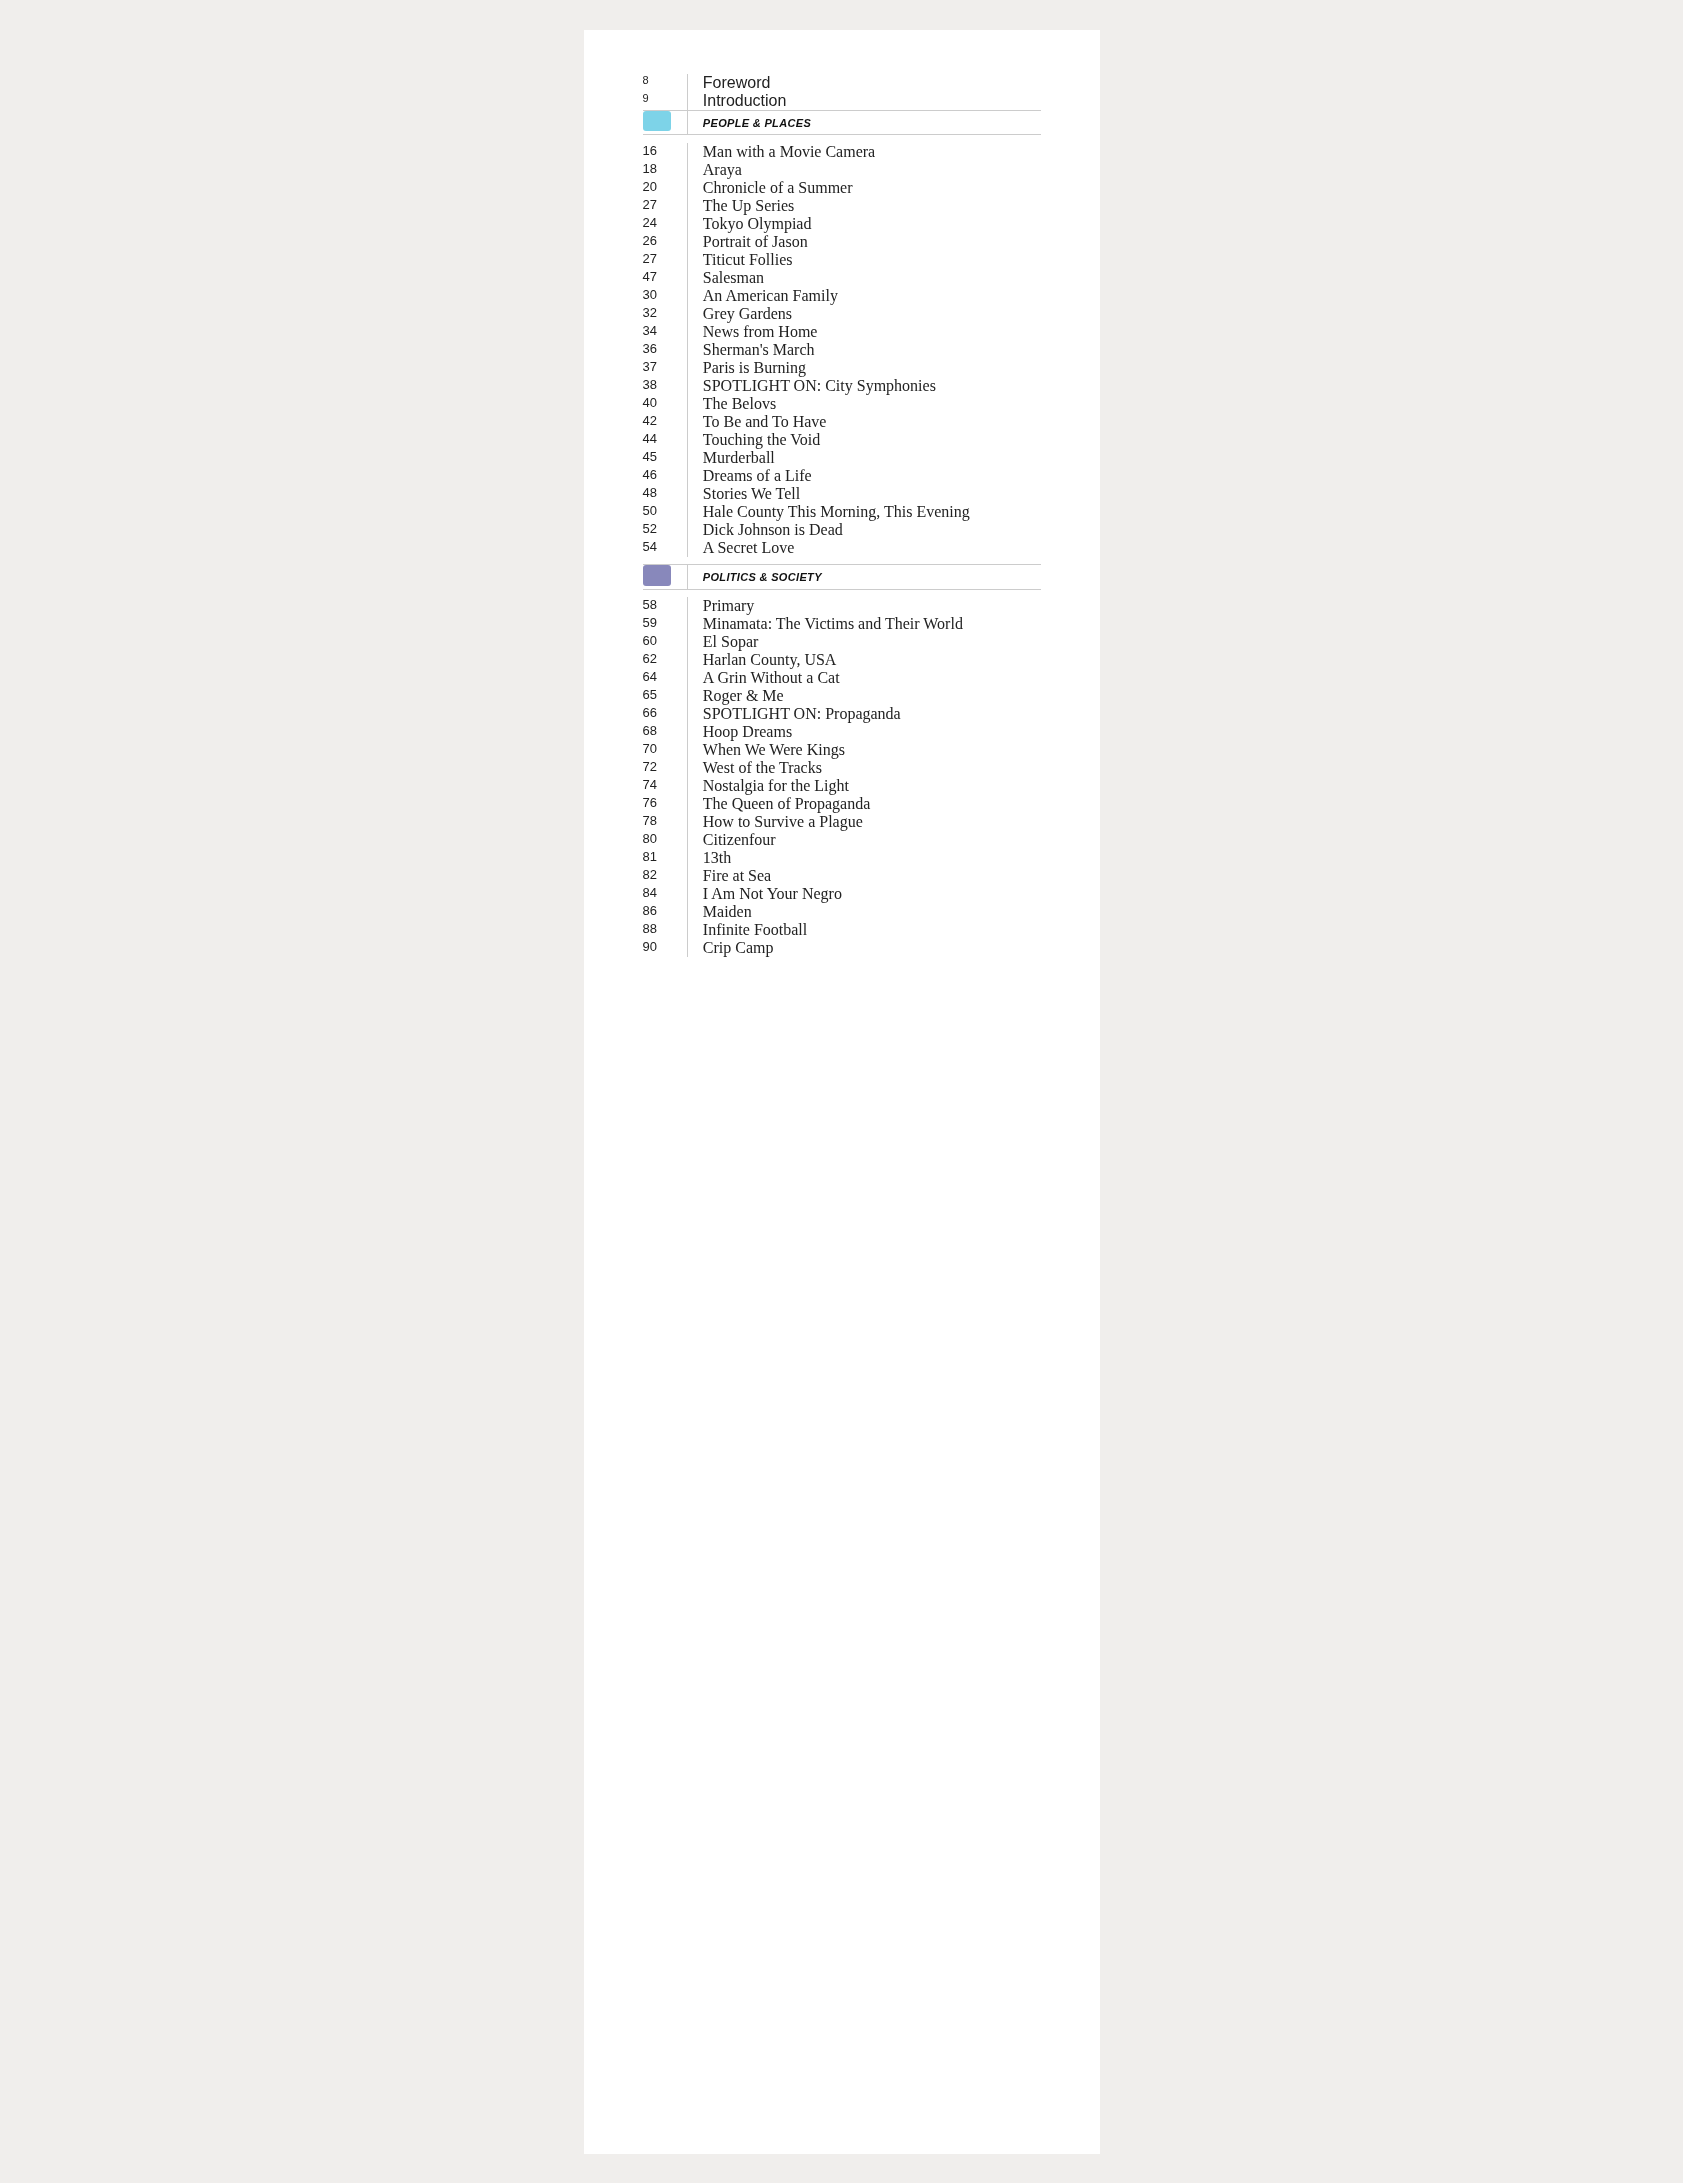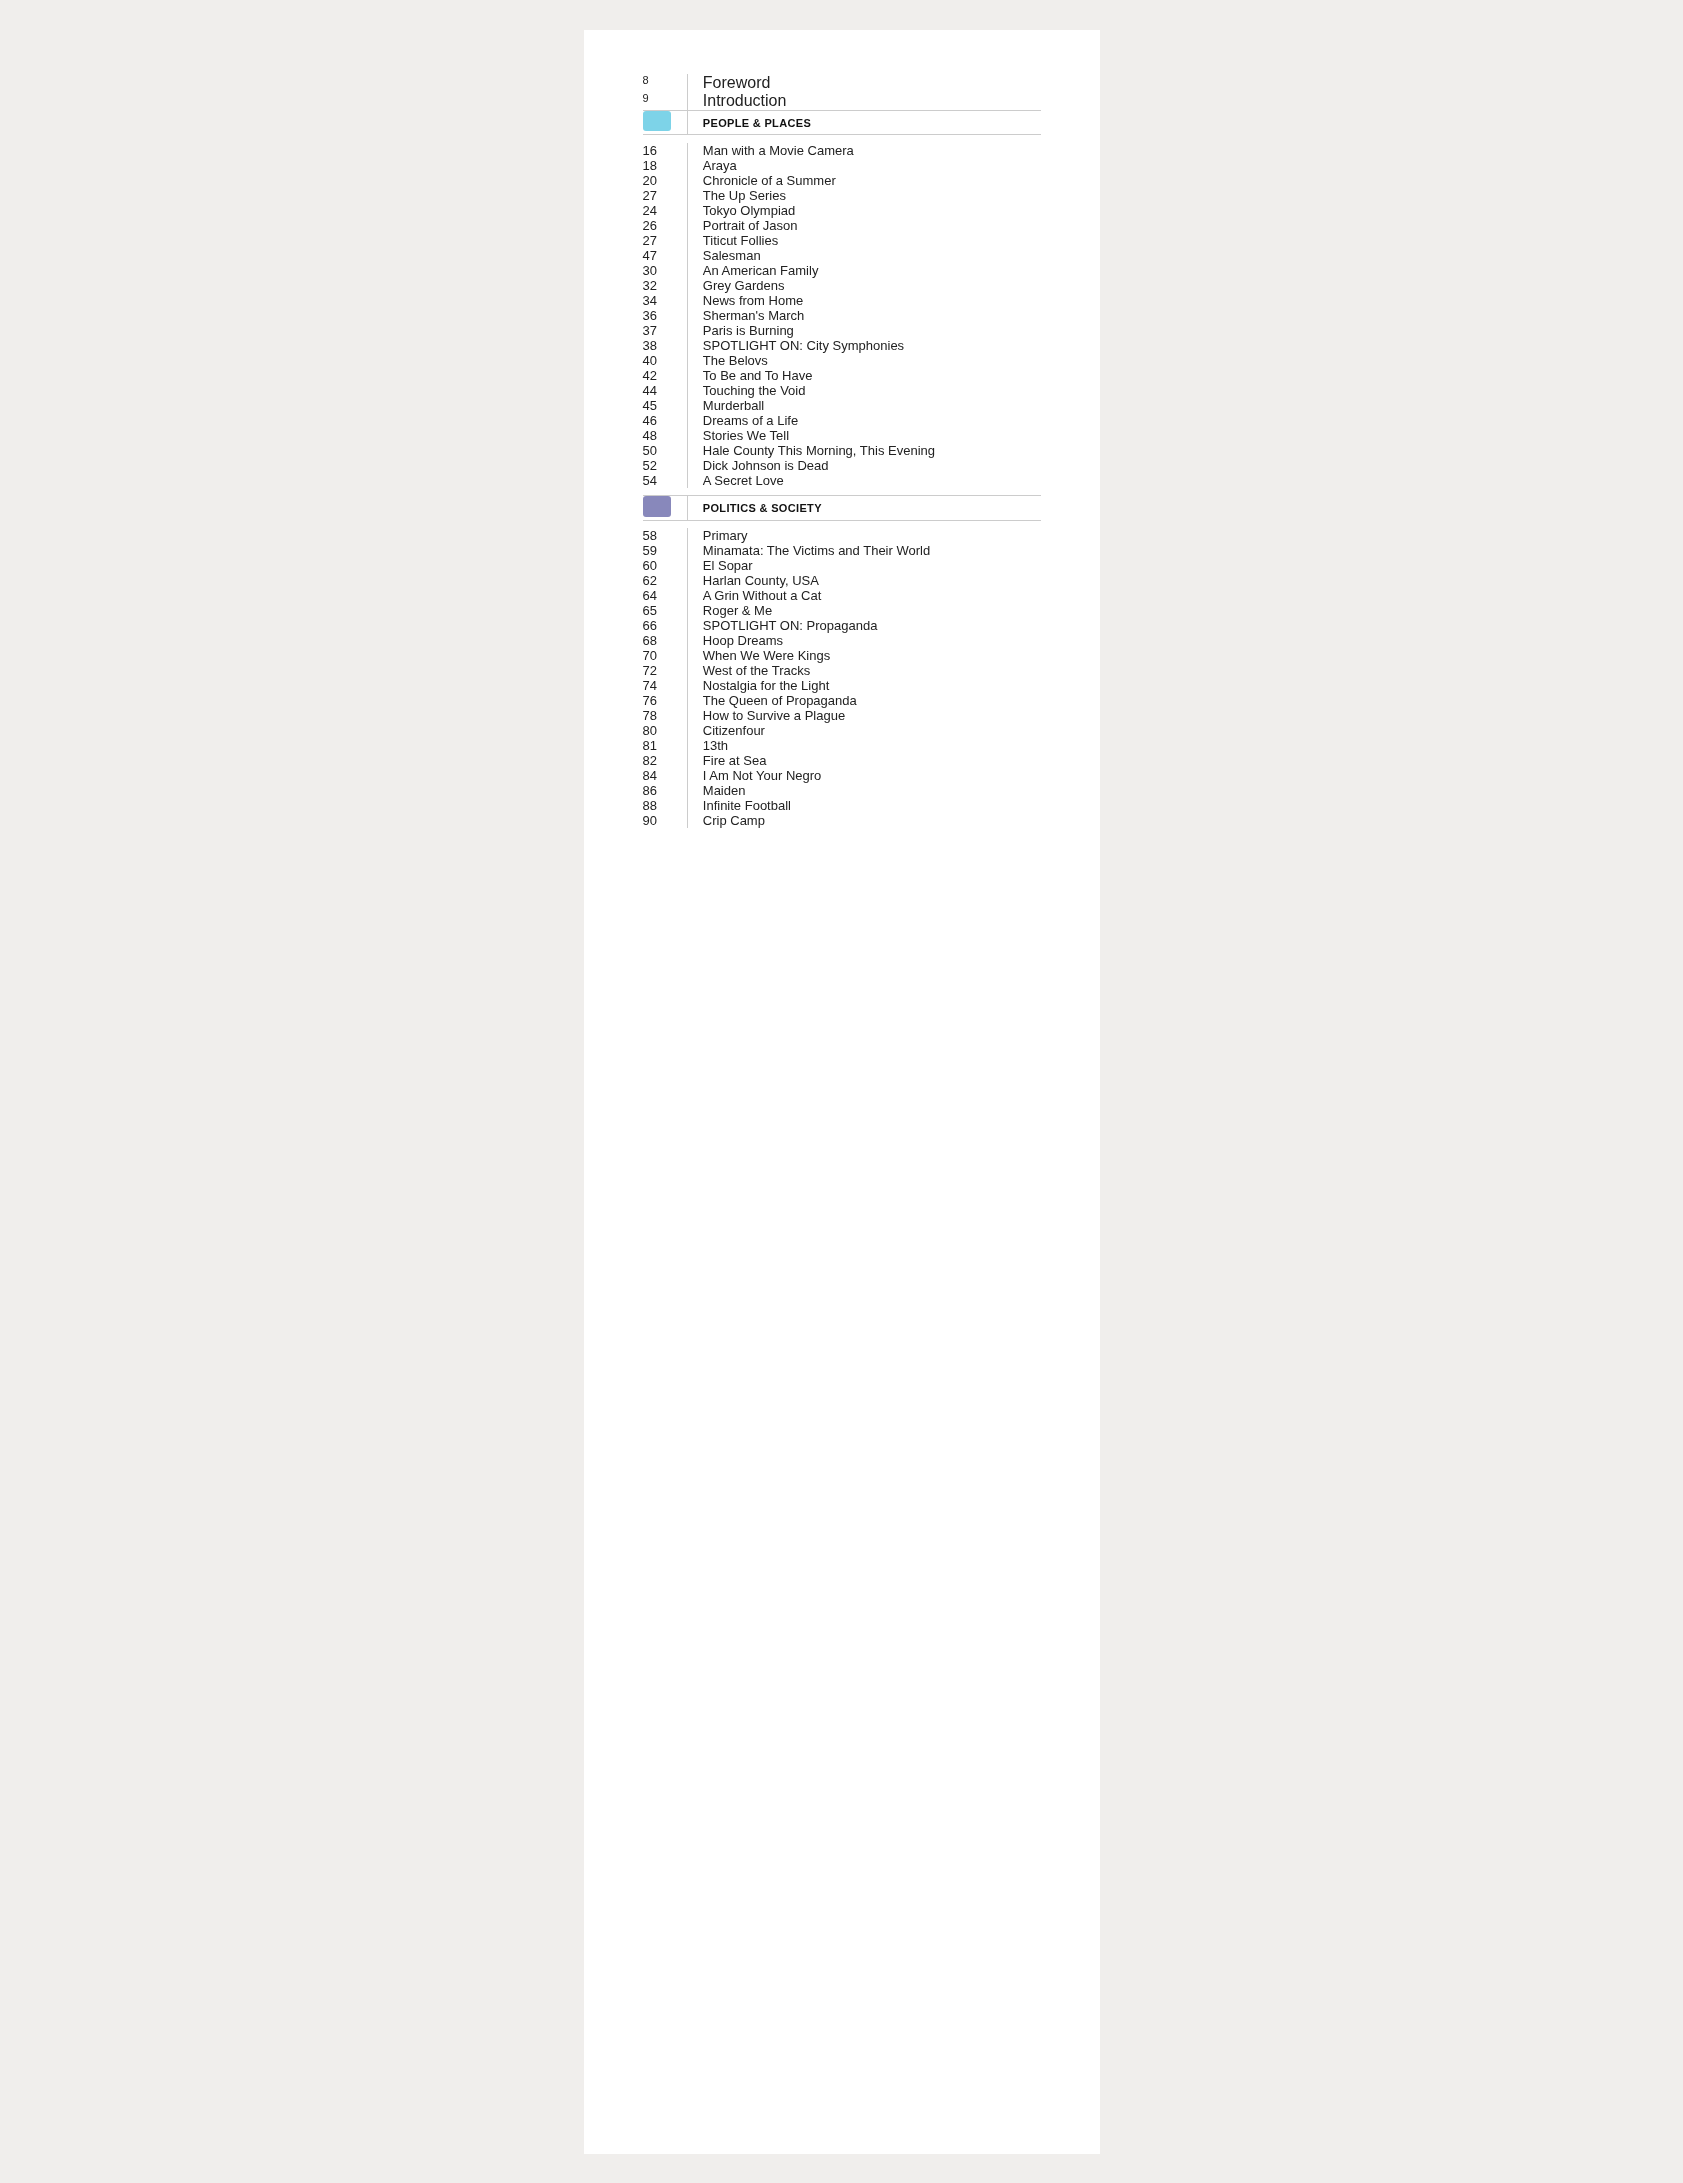--- a/index.html
+++ b/index.html
@@ -44,20 +44,21 @@
       font-size: 16px;
     }
     .divider-row td {
       border-top: 0.7px solid #ccc;
       padding: 0;
       height: 0.7px;
     }
     .section-header-row td {
       padding: 10.3px 0 10.3px 0;
       vertical-align: middle;
+      font-style: italic;
     }
     .section-color-box {
       width: 28px;
       height: 20.7px;
       border-radius: 3px;
       display: inline-block;
     }
     .section-title {
       font-size: 11px;
       font-weight: bold;
@@ -84,22 +85,23 @@
       font-size: 13px;
       vertical-align: top;
     }
     .entry-row .bar-col {
       width: 1.5px;
       background: #ccc;
       min-height: 7.4px;
     }
     .entry-row .title-col {
       padding-left: 14.8px;
-      font-size: 13px;
-      color: #222;
+      font-size: 16px;
+      color: #222;
+      font-family: Liberation Serif, serif;
     }
     .spacer-row td {
       height: 7.4px;
     }
     .vert-bar {
       width: 1.5px;
       background: #ccc;
     }
     .header-vert-bar {
       width: 1.5px;

